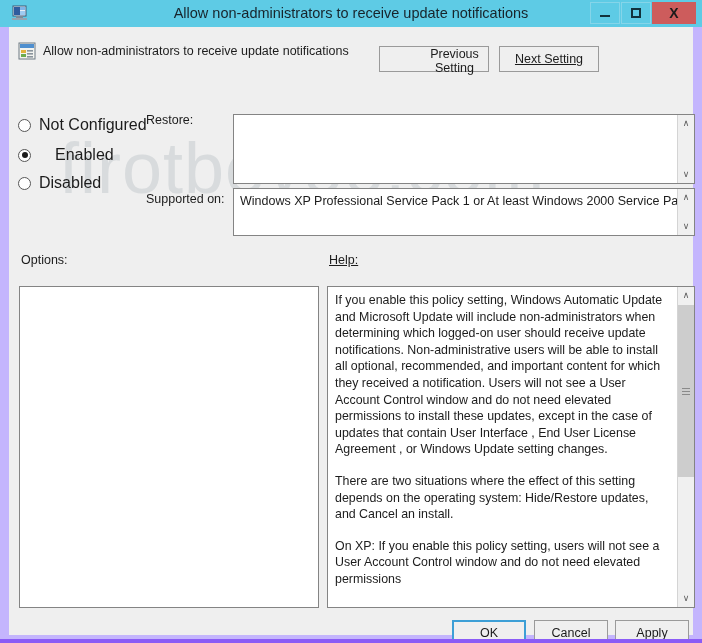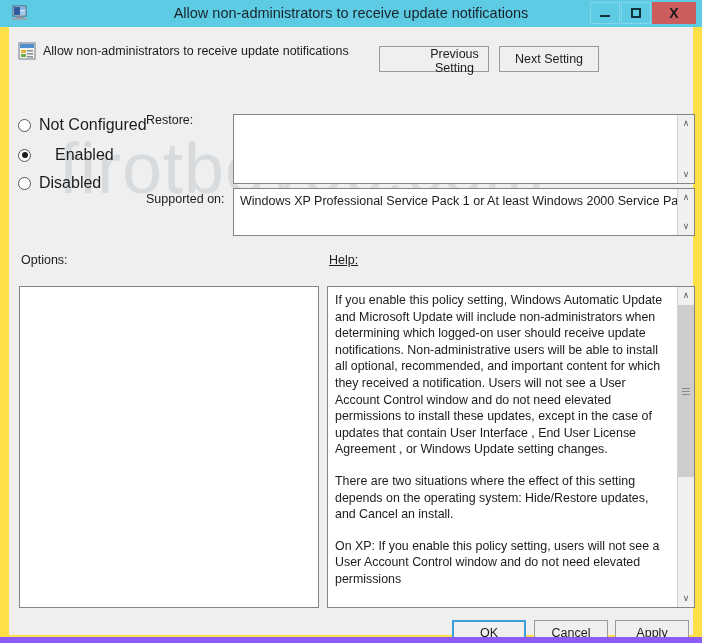--- a/index.html
+++ b/index.html
@@ -10,23 +10,23 @@
   body {
     font-family: "Liberation Sans", sans-serif;
     -webkit-font-smoothing: antialiased;
   }
 
   #window {
     position: relative;
     width: 702px;
     height: 643px;
     box-sizing: border-box;
-    background: #fde047;
+    background: #c4b5fd;
     overflow: hidden;
-    border-bottom: 6px solid #8b5cf6;
+    border-bottom: 4px solid #8b5cf6;
   }
 
   
   #titlebar {
     position: absolute;
     left: 0; top: 0;
     width: 702px;
     height: 27px;
     background: #5ecbe5;
     display: flex;
@@ -121,21 +121,21 @@
     background: #efefef;
     border: 1px solid #9a9a9a;
     box-sizing: border-box;
     font-family: "Liberation Sans", sans-serif;
     font-size: 12.5px;
     color: #1c1c1c;
     cursor: default;
     padding: 0;
   }
   #btn-prev { left: 370px; top: 19px; width: 110px; padding-left: 41px; }
-  #btn-next { left: 490px; top: 19px; width: 100px; }
+  #btn-next { left: 490px; top: 19px; width: 100px; text-decoration: underline; }
 
   
   .radio-row {
     position: absolute;
     z-index: 2;
     left: 9px;
     display: flex;
     align-items: center;
     font-size: 16px;
     color: #1c1c1c;

